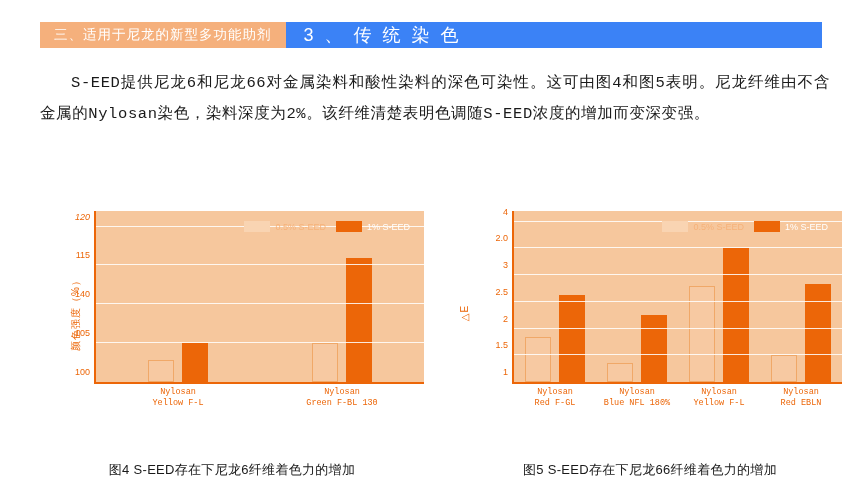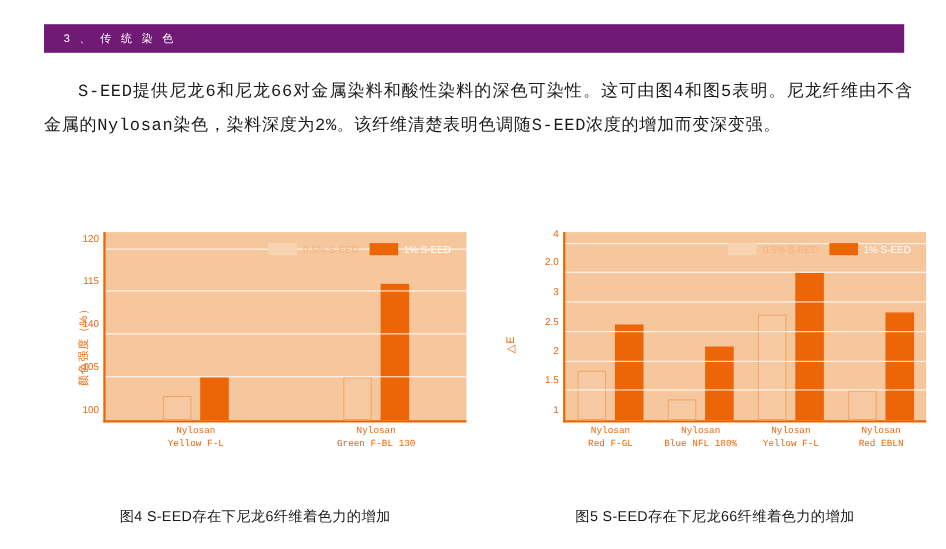--- a/index.html
+++ b/index.html
@@ -12,22 +12,22 @@
   .header{
     position:absolute;left:40px;top:22px;width:782px;height:26px;
     display:flex;align-items:stretch;
   }
   .header .tab-a{
     background:#f5b07c;color:#ffffff;
     font-size:13.5px;letter-spacing:1px;
     display:flex;align-items:center;padding:0 14px;white-space:nowrap;
   }
   .header .tab-b{
-    background:#701a75;color:#ffffff;
-    font-size:10px;letter-spacing:3px;
+    background:#3b82f6;color:#ffffff;
+    font-size:18px;letter-spacing:3px;
     display:flex;align-items:center;padding:0 18px;white-space:nowrap;
     flex:1;
   }
   
   .bodytext{
     position:absolute;left:40px;top:68px;width:790px;
     font-size:15.5px;line-height:31px;letter-spacing:.6px;
     text-align:justify;color:#1a1a1a;
   }
   .bodytext p{margin:0;text-indent:2em;font-family:Liberation Mono, monospace;}
@@ -78,20 +78,21 @@
 
   .caption{
     position:absolute;bottom:6px;left:0;width:100%;text-align:center;
     font-size:13px;color:#1a1a1a;letter-spacing:.3px;
   }
 </style>
 </head>
 <body>
 
 <div class="header">
+  <div class="tab-a">三、适用于尼龙的新型多功能助剂</div>
   <div class="tab-b">3 、 传 统 染 色</div>
 </div>
 
 <div class="bodytext">
   <p>S-EED提供尼龙6和尼龙66对金属染料和酸性染料的深色可染性。这可由图4和图5表明。尼龙纤维由不含金属的Nylosan染色，染料深度为2%。该纤维清楚表明色调随S-EED浓度的增加而变深变强。</p>
 </div>
 
 <div class="charts">
 
   <div class="chart-box left">
@@ -121,21 +122,21 @@
             </div>
           </div>
       <div class="ytick" style="bottom: 0%; top: auto;">100</div>
           <div class="gridline" style="bottom: 22.7273%;"></div>
           <div class="ytick" style="bottom: 22.7273%; top: auto;">105</div>
           <div class="gridline" style="bottom: 45.4545%;"></div>
           <div class="ytick" style="bottom: 45.4545%; top: auto;">140</div>
           <div class="gridline" style="bottom: 68.1818%;"></div>
           <div class="ytick" style="bottom: 68.1818%; top: auto;">115</div>
           <div class="gridline" style="bottom: 90.9091%;"></div>
-          <div class="ytick" style="bottom: 90.9091%; top: auto;">120</div>
+          <div class="ytick" style="bottom: 90.9091%; top: auto; font-style: italic;">120</div>
         </div>
     </div>
     <div class="caption">图4   S-EED存在下尼龙6纤维着色力的增加</div>
   </div>
 
   <div class="chart-box right">
     <div class="plot-wrap">
       <div class="ylabel">△E</div>
       <div class="plot" id="plot5">
         <div class="legend">

